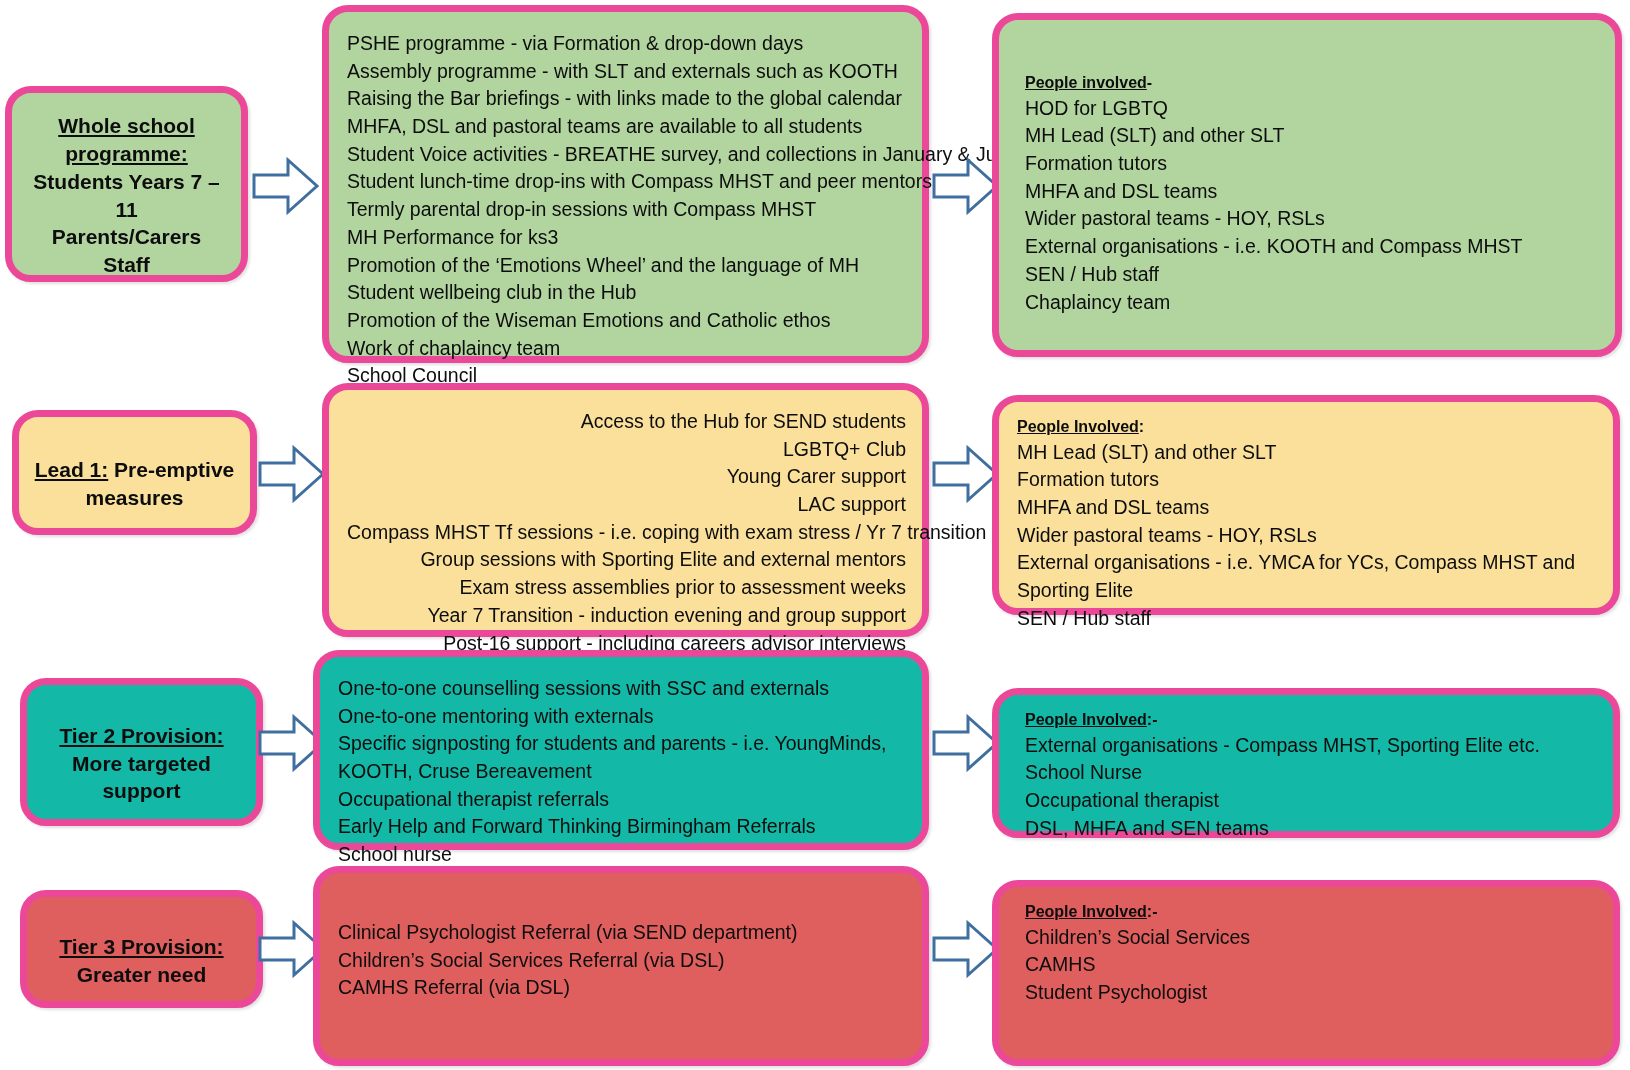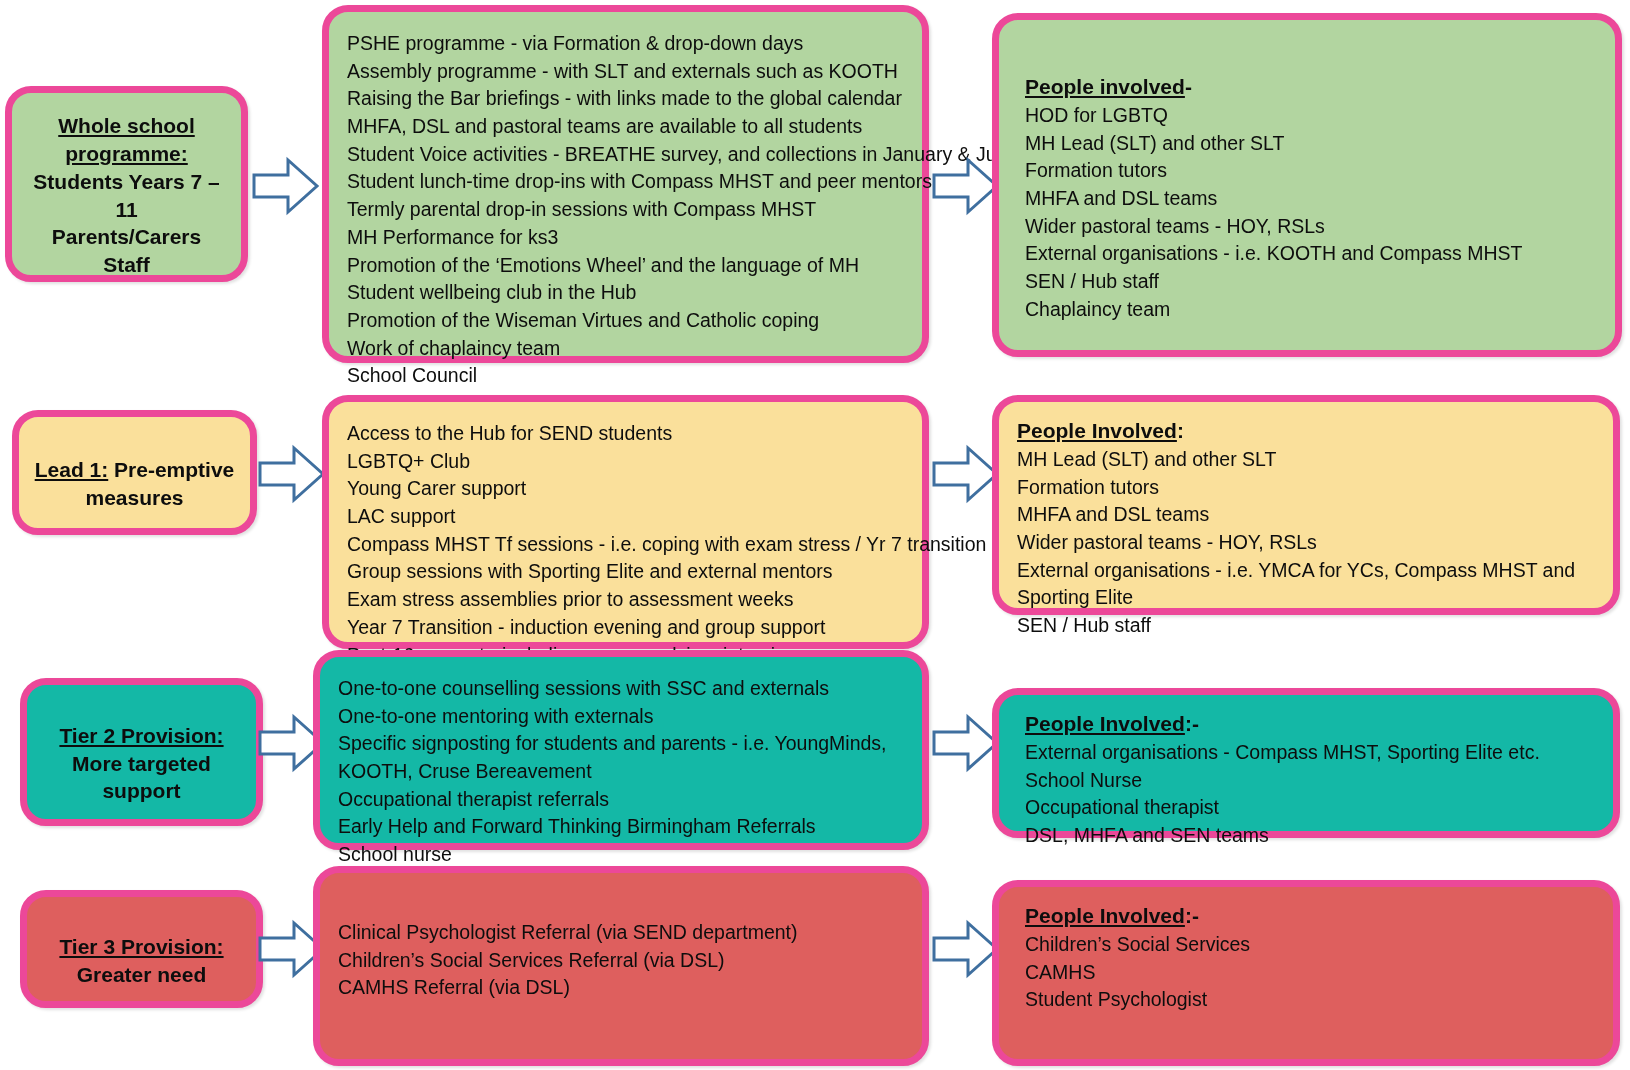--- a/index.html
+++ b/index.html
@@ -58,21 +58,21 @@
     list-style: none;
   }
   .list-box li {
     font-size: 19.5px;
     line-height: 1.42;
     white-space: nowrap;
   }
   .list-box.wrap li { white-space: normal; }
   .hdr {
     font-weight: bold;
-    font-size: 21px;
+    font-size: 16px;
     line-height: 1.42;
   }
   .hdr .u { text-decoration: underline; }
   .hdr .tail { font-weight: bold; text-decoration: none; }
 
   
   .arrow {
     position: absolute;
   }
   .arrow svg { display: block; overflow: visible; }
@@ -103,21 +103,21 @@
       <li>PSHE programme - via Formation &amp; drop-down days</li>
       <li>Assembly programme - with SLT and externals such as KOOTH</li>
       <li>Raising the Bar briefings - with links made to the global calendar</li>
       <li>MHFA, DSL and pastoral teams are available to all students</li>
       <li>Student Voice activities - BREATHE survey, and collections in January &amp; June</li>
       <li>Student lunch-time drop-ins with Compass MHST and peer mentors</li>
       <li>Termly parental drop-in sessions with Compass MHST</li>
       <li>MH Performance for ks3</li>
       <li>Promotion of the ‘Emotions Wheel’ and the language of MH</li>
       <li>Student wellbeing club in the Hub</li>
-      <li>Promotion of the Wiseman Virtues and Catholic coping</li>
+      <li>Promotion of the Wiseman Emotions and Catholic ethos</li>
       <li>Work of chaplaincy team</li>
       <li>School Council</li>
     </ul>
   </div>
 
   <div class="arrow" style="left:932px; top:155px;">
     <svg width="68" height="62" viewBox="0 0 68 62" aria-hidden="true">
       <polygon points="2,20 36,20 36,5 65,31 36,57 36,42 2,42" fill="#ffffff" stroke="#3f6f9f" stroke-width="3" stroke-linejoin="miter"></polygon>
     </svg>
   </div>
@@ -142,21 +142,21 @@
       <div><span>measures</span></div>
     </div>
   </div>
 
   <div class="arrow" style="left:258px; top:443px;">
     <svg width="68" height="62" viewBox="0 0 68 62" aria-hidden="true">
       <polygon points="2,20 36,20 36,5 65,31 36,57 36,42 2,42" fill="#ffffff" stroke="#3f6f9f" stroke-width="3" stroke-linejoin="miter"></polygon>
     </svg>
   </div>
 
-  <div class="box yellow list-box" style="left:322px; top:395px; width:607px; height:254px;">
+  <div class="box yellow list-box" style="left:322px; top:383px; width:607px; height:254px;text-align:right;">
     <ul>
       <li>Access to the Hub for SEND students</li>
       <li>LGBTQ+ Club</li>
       <li>Young Carer support</li>
       <li>LAC support</li>
       <li>Compass MHST Tf sessions - i.e. coping with exam stress / Yr 7 transition</li>
       <li>Group sessions with Sporting Elite and external mentors</li>
       <li>Exam stress assemblies prior to assessment weeks</li>
       <li>Year 7 Transition - induction evening and group support</li>
       <li>Post-16 support - including careers advisor interviews</li>

